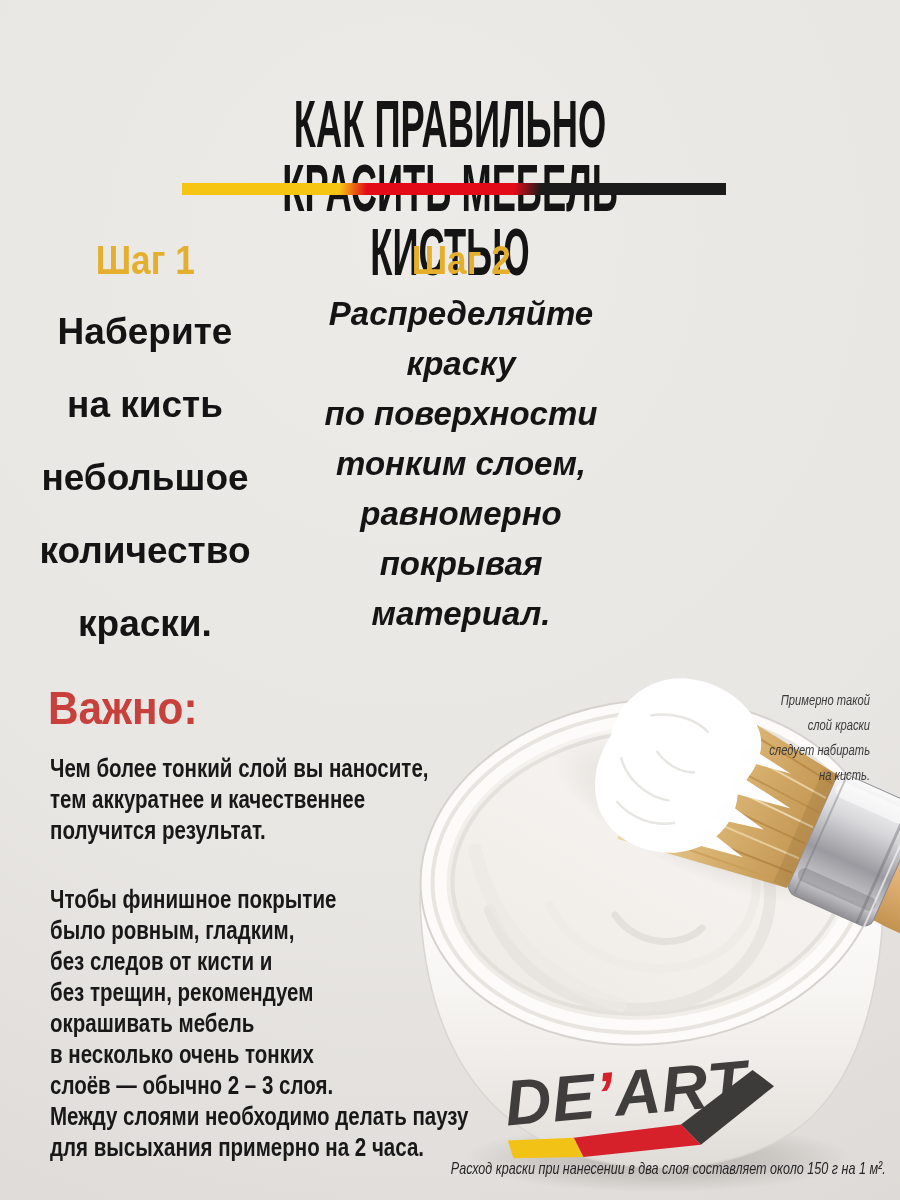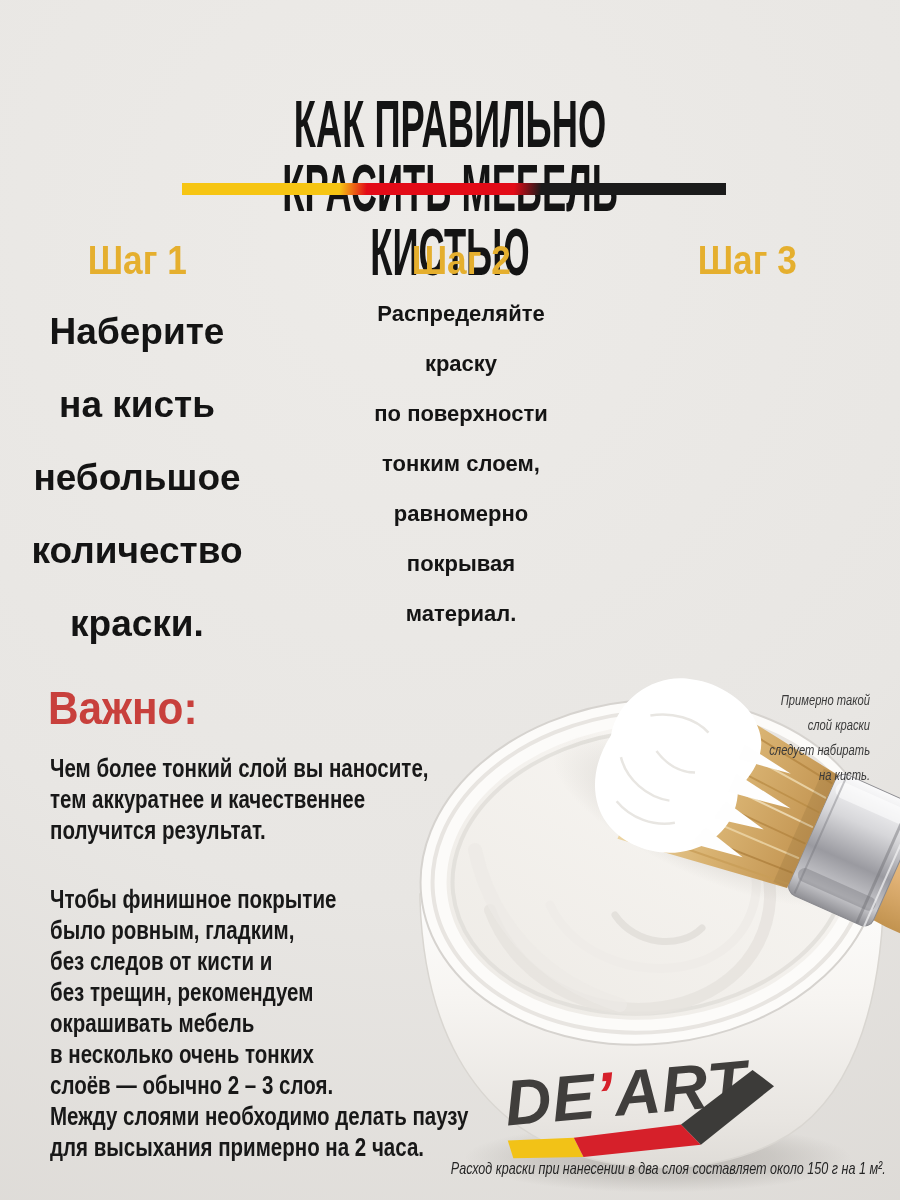--- a/index.html
+++ b/index.html
@@ -14,30 +14,30 @@
     position:absolute; top:48px; left:0; width:900px; text-align:center;
     font-size:66px; line-height:64px; font-weight:bold; color:#141414;
     transform:scaleX(.55); transform-origin:50% 0; letter-spacing:0; z-index:2;
   }
   .stripe {
     position:absolute; top:183px; left:182px; width:544px; height:12px; z-index:2;
     background:linear-gradient(96deg,#f6c513 0%,#f6c513 29%,#e30b17 34%,#e30b17 61%,#1b1b1b 66%,#1b1b1b 100%);
   }
 
   .step { position:absolute; top:238px; text-align:center; z-index:2; }
-  .step-1 { left:2px;  width:270px; }
+  .step-1 { left:10px;  width:270px; }
   .step-2 { left:306px; width:310px; }
   .step-3 { left:606px; width:282px; }
   .step-label {
     display:inline-block; font-size:40px; font-weight:bold; color:#e5af2e;
     transform:scaleX(.88); transform-origin:50% 50%;
   }
   .step-text { font-weight:bold; color:#141414; }
   .step-1 .step-text { font-size:37px; line-height:73px; margin-top:12px; }
-  .step-2 .step-text, .step-3 .step-text { font-size:22px; line-height:50px; margin-top:6px; }
+  .step-2 .step-text, .step-3 .step-text { font-size:33px; line-height:50px; margin-top:6px;font-style:italic; }
 
   .important-heading {
     position:absolute; top:680px; left:48px; z-index:2;
     font-size:47px; font-weight:bold; color:#c8403c;
     transform:scaleX(.9); transform-origin:left top;
   }
   .para {
     position:absolute; left:50px; z-index:2; font-weight:bold; color:#181818;
     font-size:25px; line-height:31px; transform:scaleX(.82); transform-origin:left top;
   }
@@ -186,21 +186,20 @@
     <div><span class="step-label">Шаг 2</span></div>
     <div class="step-text pre">Распределяйте
 краску
 по поверхности
 тонким слоем,
 равномерно
 покрывая
 материал.</div>
   </div>
   <div class="step step-3">
-    <div><span class="step-label">Шаг 3</span></div>
   </div>
 
   <div class="important-heading">Важно:</div>
   <div class="para para1 pre">Чем более тонкий слой вы наносите,
 тем аккуратнее и качественнее
 получится результат.</div>
   <div class="para para2 pre">Чтобы финишное покрытие
 было ровным, гладким,
 без следов от кисти и
 без трещин, рекомендуем

